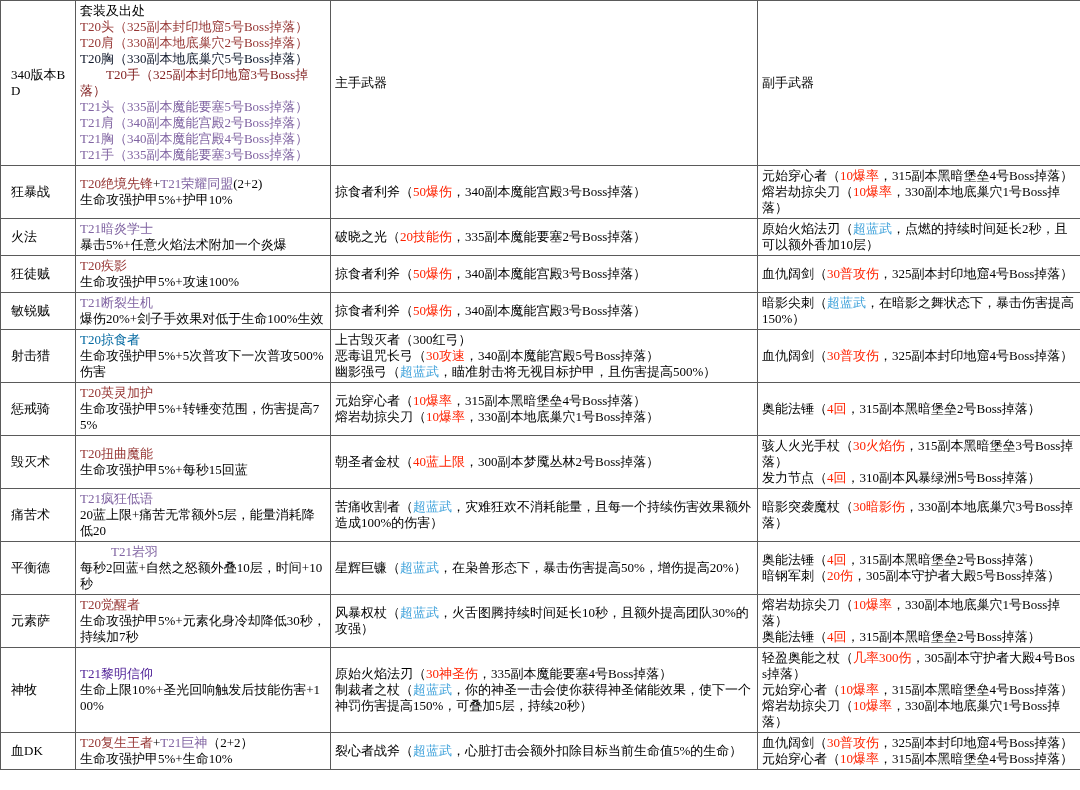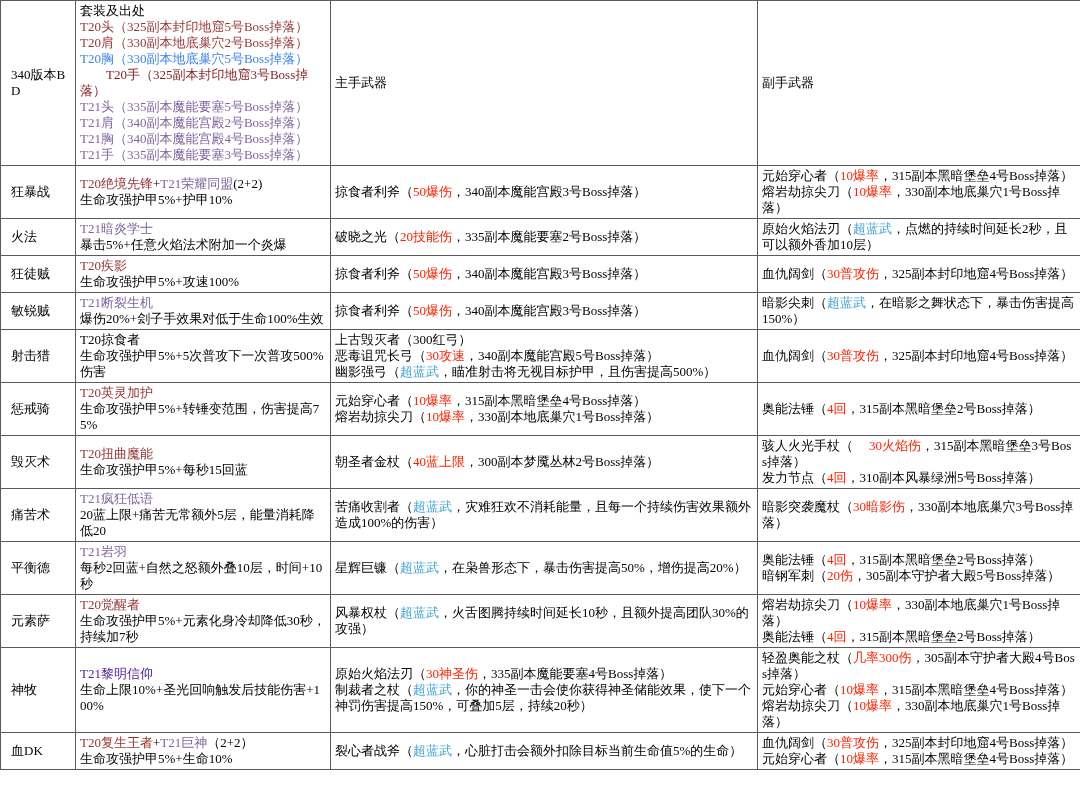--- a/index.html
+++ b/index.html
@@ -23,21 +23,21 @@
       <col style="width:427px">
       <col style="width:323px">
   </colgroup>
   <tbody>
     <tr>
       <td class="c1">340版本BD</td>
       <td class="c2">
           <div class="line"><span>套装及出处</span></div>
           <div class="line"><span style="color: rgb(150, 54, 52);">T20头（325副本封印地窟5号Boss掉落）</span></div>
           <div class="line"><span style="color: rgb(150, 54, 52);">T20肩（330副本地底巢穴2号Boss掉落）</span></div>
-          <div class="line"><span style="color: #3b82f6;">T20胸（330副本地底巢穴5号Boss掉落）</span></div>
+          <div class="line"><span style="color: #0f172a;">T20胸（330副本地底巢穴5号Boss掉落）</span></div>
           <div class="line"><span style="color: #7f1d1d; margin-left: 26px;">T20手（325副本封印地窟3号Boss掉落）</span></div>
           <div class="line"><span style="color: rgb(128, 100, 162);">T21头（335副本魔能要塞5号Boss掉落）</span></div>
           <div class="line"><span style="color: rgb(128, 100, 162);">T21肩（340副本魔能宫殿2号Boss掉落）</span></div>
           <div class="line"><span style="color: rgb(128, 100, 162); margin-top: 28px;">T21胸（340副本魔能宫殿4号Boss掉落）</span></div>
           <div class="line"><span style="color: rgb(128, 100, 162);">T21手（335副本魔能要塞3号Boss掉落）</span></div>
         </td>
       <td class="c3">
           <div class="line"><span>主手武器</span></div>
         </td>
       <td class="c4">
@@ -93,21 +93,21 @@
       <td class="c3">
           <div class="line"><span class="b">掠食者利斧</span><span>（</span><span style="color: rgb(255, 34, 0);">50爆伤</span><span>，340副本魔能宫殿3号Boss掉落）</span></div>
         </td>
       <td class="c4">
           <div class="line"><span class="b">暗影尖刺</span><span>（</span><span style="color: rgb(63, 162, 219);">超蓝武</span><span>，在暗影之舞状态下，暴击伤害提高150%）</span></div>
         </td>
     </tr>
     <tr>
       <td class="c1">射击猎</td>
       <td class="c2">
-          <div class="line"><span style="color: #000000;">T20掠食者</span></div>
+          <div class="line"><span style="color: #0369a1;">T20掠食者</span></div>
           <div class="line"><span>生命攻强护甲5%+5次普攻下一次普攻500%伤害</span></div>
         </td>
       <td class="c3">
           <div class="line"><span class="b">上古毁灭者</span><span>（300红弓）</span></div>
           <div class="line"><span class="b">恶毒诅咒长弓</span><span>（</span><span style="color: rgb(255, 34, 0);">30攻速</span><span>，340副本魔能宫殿5号Boss掉落）</span></div>
           <div class="line"><span class="b">幽影强弓</span><span>（</span><span style="color: rgb(63, 162, 219);">超蓝武</span><span>，瞄准射击将无视目标护甲，且伤害提高500%）</span></div>
         </td>
       <td class="c4">
           <div class="line"><span class="b">血仇阔剑</span><span>（</span><span style="color: rgb(255, 34, 0);">30普攻伤</span><span>，325副本封印地窟4号Boss掉落）</span></div>
         </td>
@@ -129,41 +129,41 @@
     <tr>
       <td class="c1">毁灭术</td>
       <td class="c2">
           <div class="line"><span style="color: rgb(150, 54, 52);">T20扭曲魔能</span></div>
           <div class="line"><span>生命攻强护甲5%+每秒15回蓝</span></div>
         </td>
       <td class="c3">
           <div class="line"><span class="b">朝圣者金杖</span><span>（</span><span style="color: rgb(255, 34, 0);">40蓝上限</span><span>，300副本梦魇丛林2号Boss掉落）</span></div>
         </td>
       <td class="c4">
-          <div class="line"><span class="b">骇人火光手杖</span><span>（</span><span style="color: rgb(255, 34, 0); margin-left: 16px;">30火焰伤</span><span>，315副本黑暗堡垒3号Boss掉落）</span></div>
+          <div class="line"><span class="b">骇人火光手杖</span><span>（</span><span style="color: rgb(255, 34, 0);">30火焰伤</span><span>，315副本黑暗堡垒3号Boss掉落）</span></div>
           <div class="line"><span class="b">发力节点</span><span>（</span><span style="color: rgb(255, 34, 0);">4回</span><span>，310副本风暴绿洲5号Boss掉落）</span></div>
         </td>
     </tr>
     <tr>
       <td class="c1">痛苦术</td>
       <td class="c2">
           <div class="line"><span style="color: rgb(128, 100, 162);">T21疯狂低语</span></div>
           <div class="line"><span>20蓝上限+痛苦无常额外5层，能量消耗降低20</span></div>
         </td>
       <td class="c3">
           <div class="line"><span class="b">苦痛收割者</span><span>（</span><span style="color: rgb(63, 162, 219);">超蓝武</span><span>，灾难狂欢不消耗能量，且每一个持续伤害效果额外造成100%的伤害）</span></div>
         </td>
       <td class="c4">
           <div class="line"><span class="b">暗影突袭魔杖</span><span>（</span><span style="color: rgb(255, 34, 0);">30暗影伤</span><span>，330副本地底巢穴3号Boss掉落）</span></div>
         </td>
     </tr>
     <tr>
       <td class="c1">平衡德</td>
       <td class="c2">
-          <div class="line"><span style="color: rgb(128, 100, 162);">T21岩羽</span></div>
+          <div class="line"><span style="color: rgb(128, 100, 162); margin-left: 31px;">T21岩羽</span></div>
           <div class="line"><span>每秒2回蓝+自然之怒额外叠10层，时间+10秒</span></div>
         </td>
       <td class="c3">
           <div class="line"><span class="b">星辉巨镰</span><span>（</span><span style="color: rgb(63, 162, 219);">超蓝武</span><span>，在枭兽形态下，暴击伤害提高50%，增伤提高20%）</span></div>
         </td>
       <td class="c4">
           <div class="line"><span class="b">奥能法锤</span><span>（</span><span style="color: rgb(255, 34, 0);">4回</span><span>，315副本黑暗堡垒2号Boss掉落）</span></div>
           <div class="line"><span class="b">暗钢军刺</span><span>（</span><span style="color: rgb(255, 34, 0);">20伤</span><span>，305副本守护者大殿5号Boss掉落）</span></div>
         </td>
     </tr>

